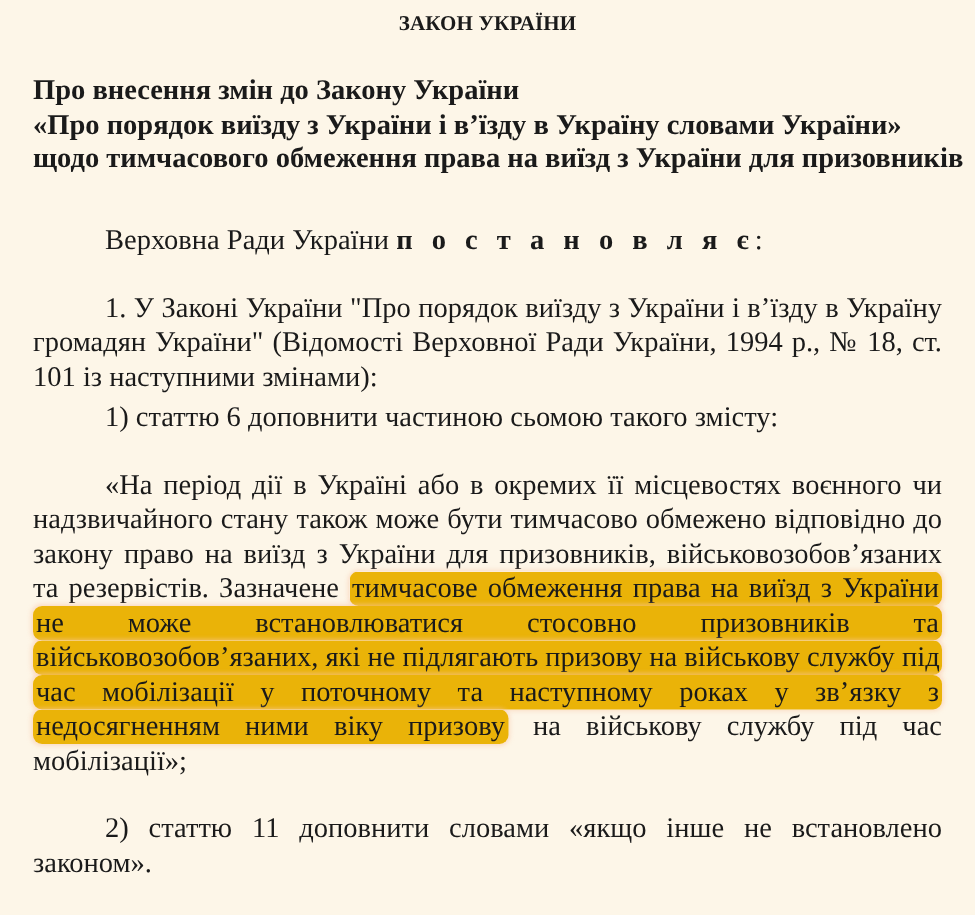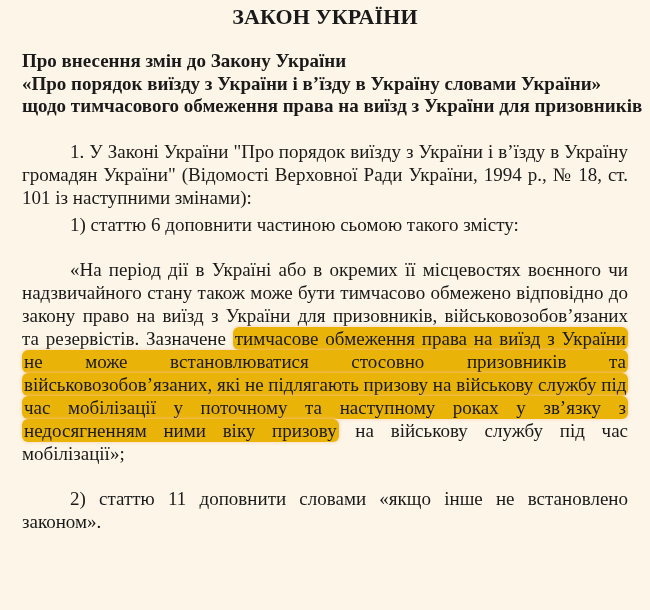--- a/index.html
+++ b/index.html
@@ -17,21 +17,21 @@
     .page {
       position: relative;
       width: 650px;
       height: 610px;
       padding: 0 22px 0 22px;
       box-sizing: border-box;
     }
     .doc-title {
       text-align: center;
       font-weight: bold;
-      font-size: 22px;
+      font-size: 14px;
       margin: 0;
       padding-top: 6px;
       line-height: 22px;
       letter-spacing: 0.1px;
     }
     .doc-subtitle {
       text-align: left;
       font-weight: bold;
       font-size: 19px;
       line-height: 22.5px;
@@ -70,20 +70,21 @@
 <div class="page">
 
   <h1 class="doc-title">ЗАКОН УКРАЇНИ</h1>
 
   <div class="doc-subtitle">
     <div>Про внесення змін до Закону України</div>
     <div>«Про порядок виїзду з України і в’їзду в Україну словами України»</div>
     <div>щодо тимчасового обмеження права на виїзд з України для призовників</div>
   </div>
 
+  <p class="para p-preamble"><span>Верховна Ради України </span><span class="spaced">п о с т а н о в л я є</span><span>:</span></p>
 
   <p class="para p-item1">1. У Законі України "Про порядок виїзду з України і в’їзду в Україну громадян України" (Відомості Верховної Ради України, 1994 р., № 18, ст. 101 із наступними змінами):</p>
 
   <p class="para p-sub1">1)  статтю 6 доповнити частиною сьомою такого змісту:</p>
 
   <p class="para p-quote"><span>«На період дії в Україні або в окремих її місцевостях воєнного чи надзвичайного стану також може бути тимчасово обмежено відповідно до закону право на виїзд з України для призовників, військовозобов’язаних та резервістів. Зазначене </span><span class="hl">тимчасове обмеження права на виїзд з України не може встановлюватися стосовно призовників та військовозобов’язаних, які не підлягають призову на військову службу під час мобілізації у поточному та наступному роках у зв’язку з недосягненням ними віку призову</span><span> на військову службу під час мобілізації»;</span></p>
 
   <p class="para p-sub2">2)  статтю 11 доповнити словами «якщо інше не встановлено законом».</p>
 
 </div>

